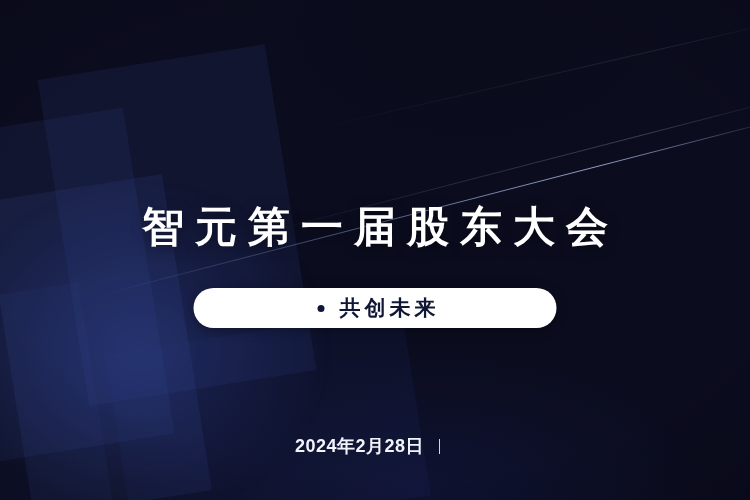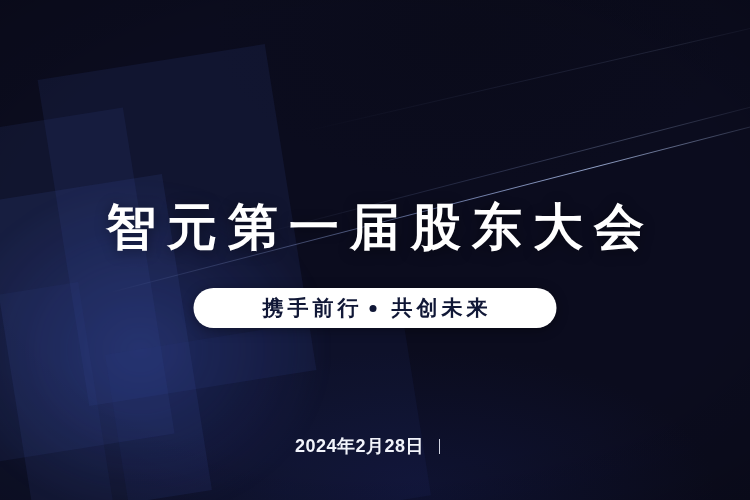--- a/index.html
+++ b/index.html
@@ -125,21 +125,21 @@
     flex-direction: column;
     align-items: center;
   }
 
   .title {
     position: absolute;
     top: 196px;
     left: 0; right: 0;
     text-align: center;
     color: #ffffff;
-    font-size: 50px;
+    font-size: 42px;
     font-weight: bold;
     letter-spacing: 11px;
     text-indent: 11px;
     line-height: 62px;
     white-space: nowrap;
     text-shadow: 0 2px 14px rgba(0,0,0,0.45);
   }
 
   .pill {
     position: absolute;
@@ -219,21 +219,20 @@
   <div class="streak streak-1"></div>
 
   <div class="vignette"></div>
 
   <div class="content">
 
     <div class="title">智元第一届股东大会</div>
 
     <div class="pill">
       <div class="pill-text">
-        <span>携手前行</span>
         <span class="pill-dot"></span>
         <span>共创未来</span>
       </div>
     </div>
 
     <div class="footer">
       <span class="footer-date">2024年2月28日</span>
       <span class="footer-sep"></span>
     </div>
 

